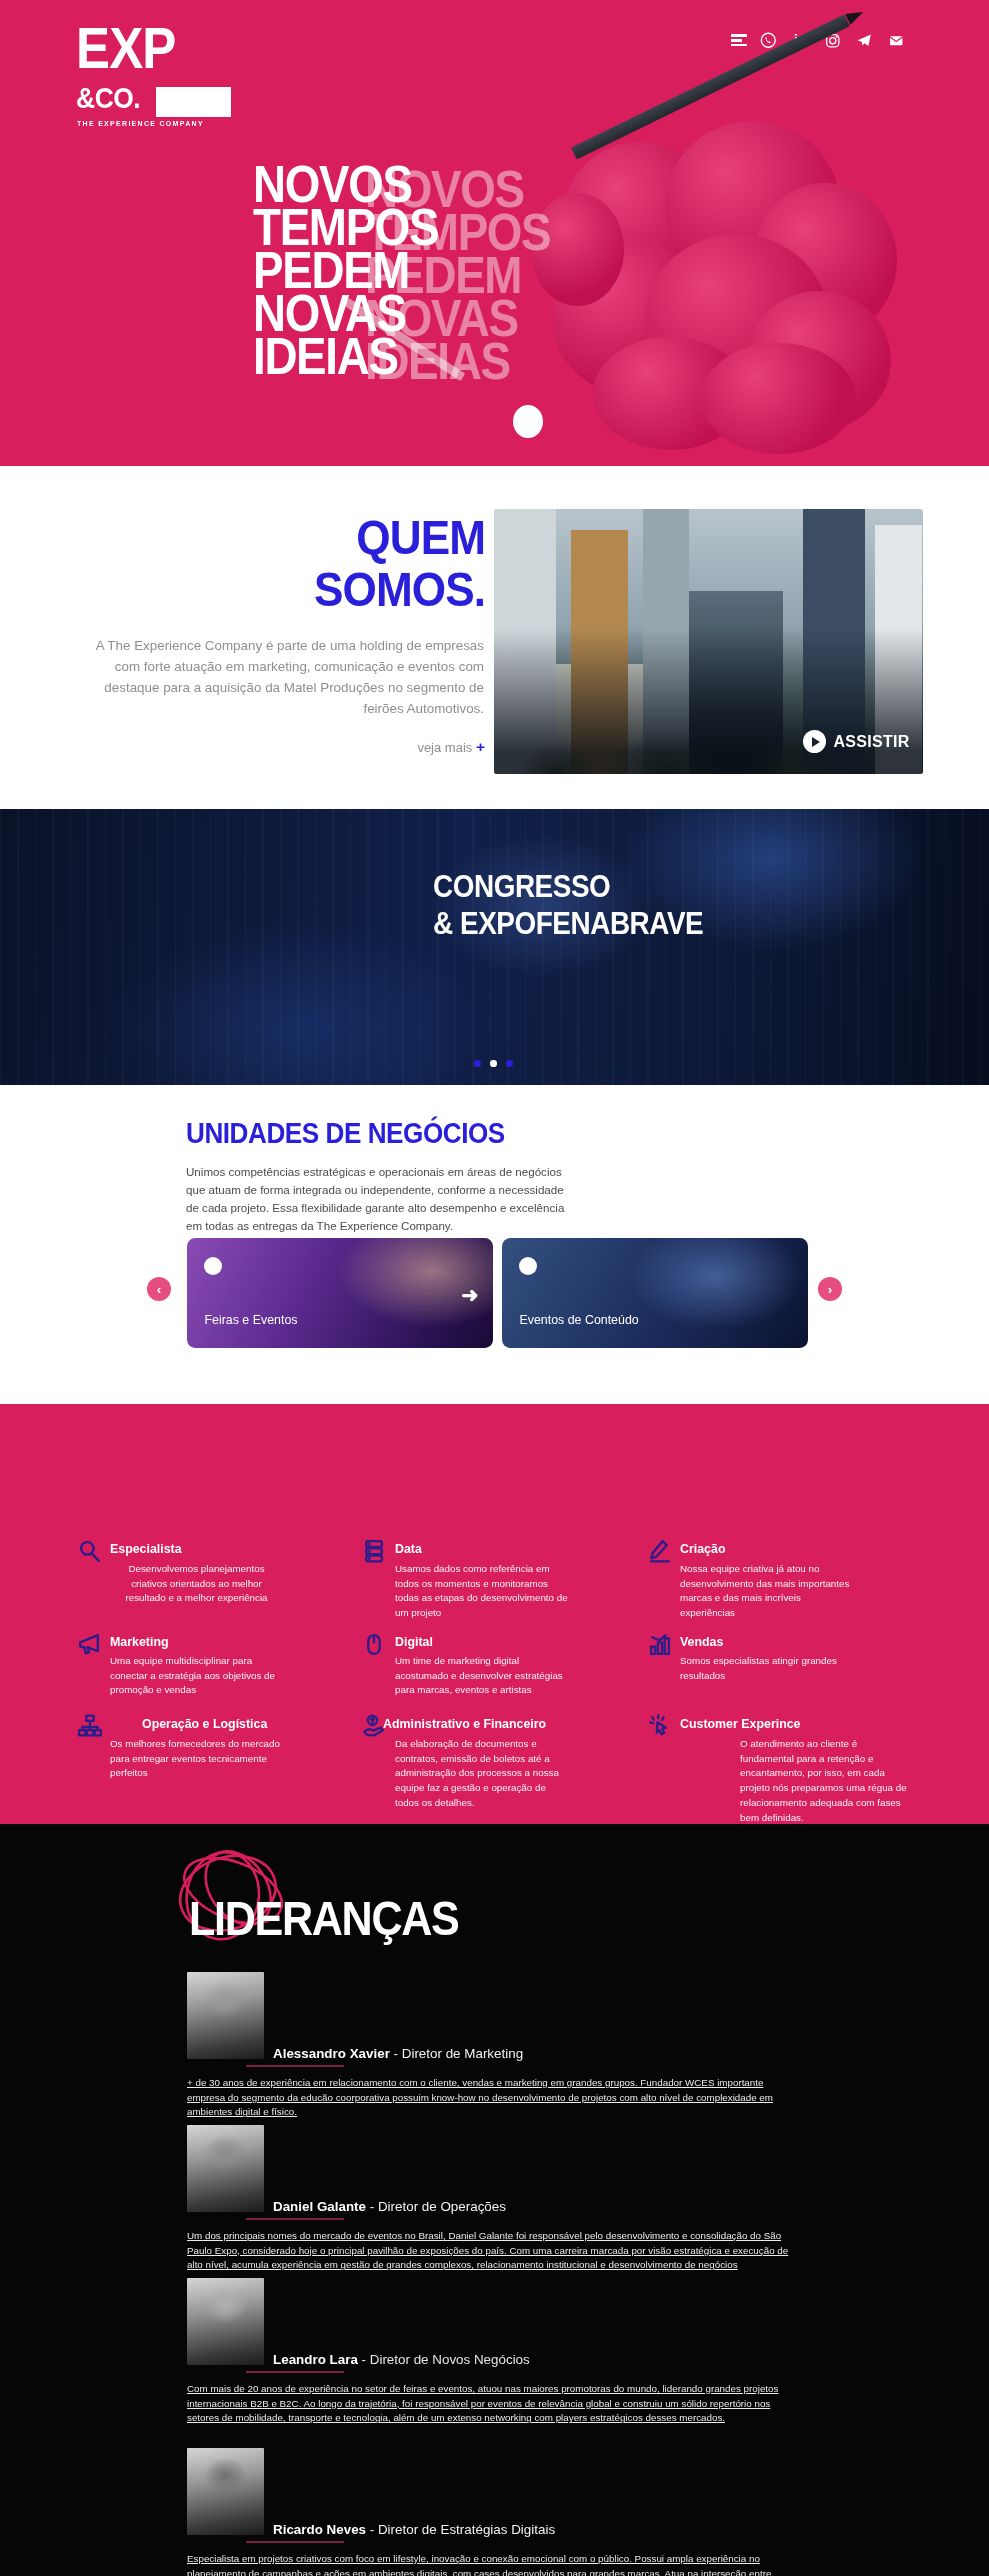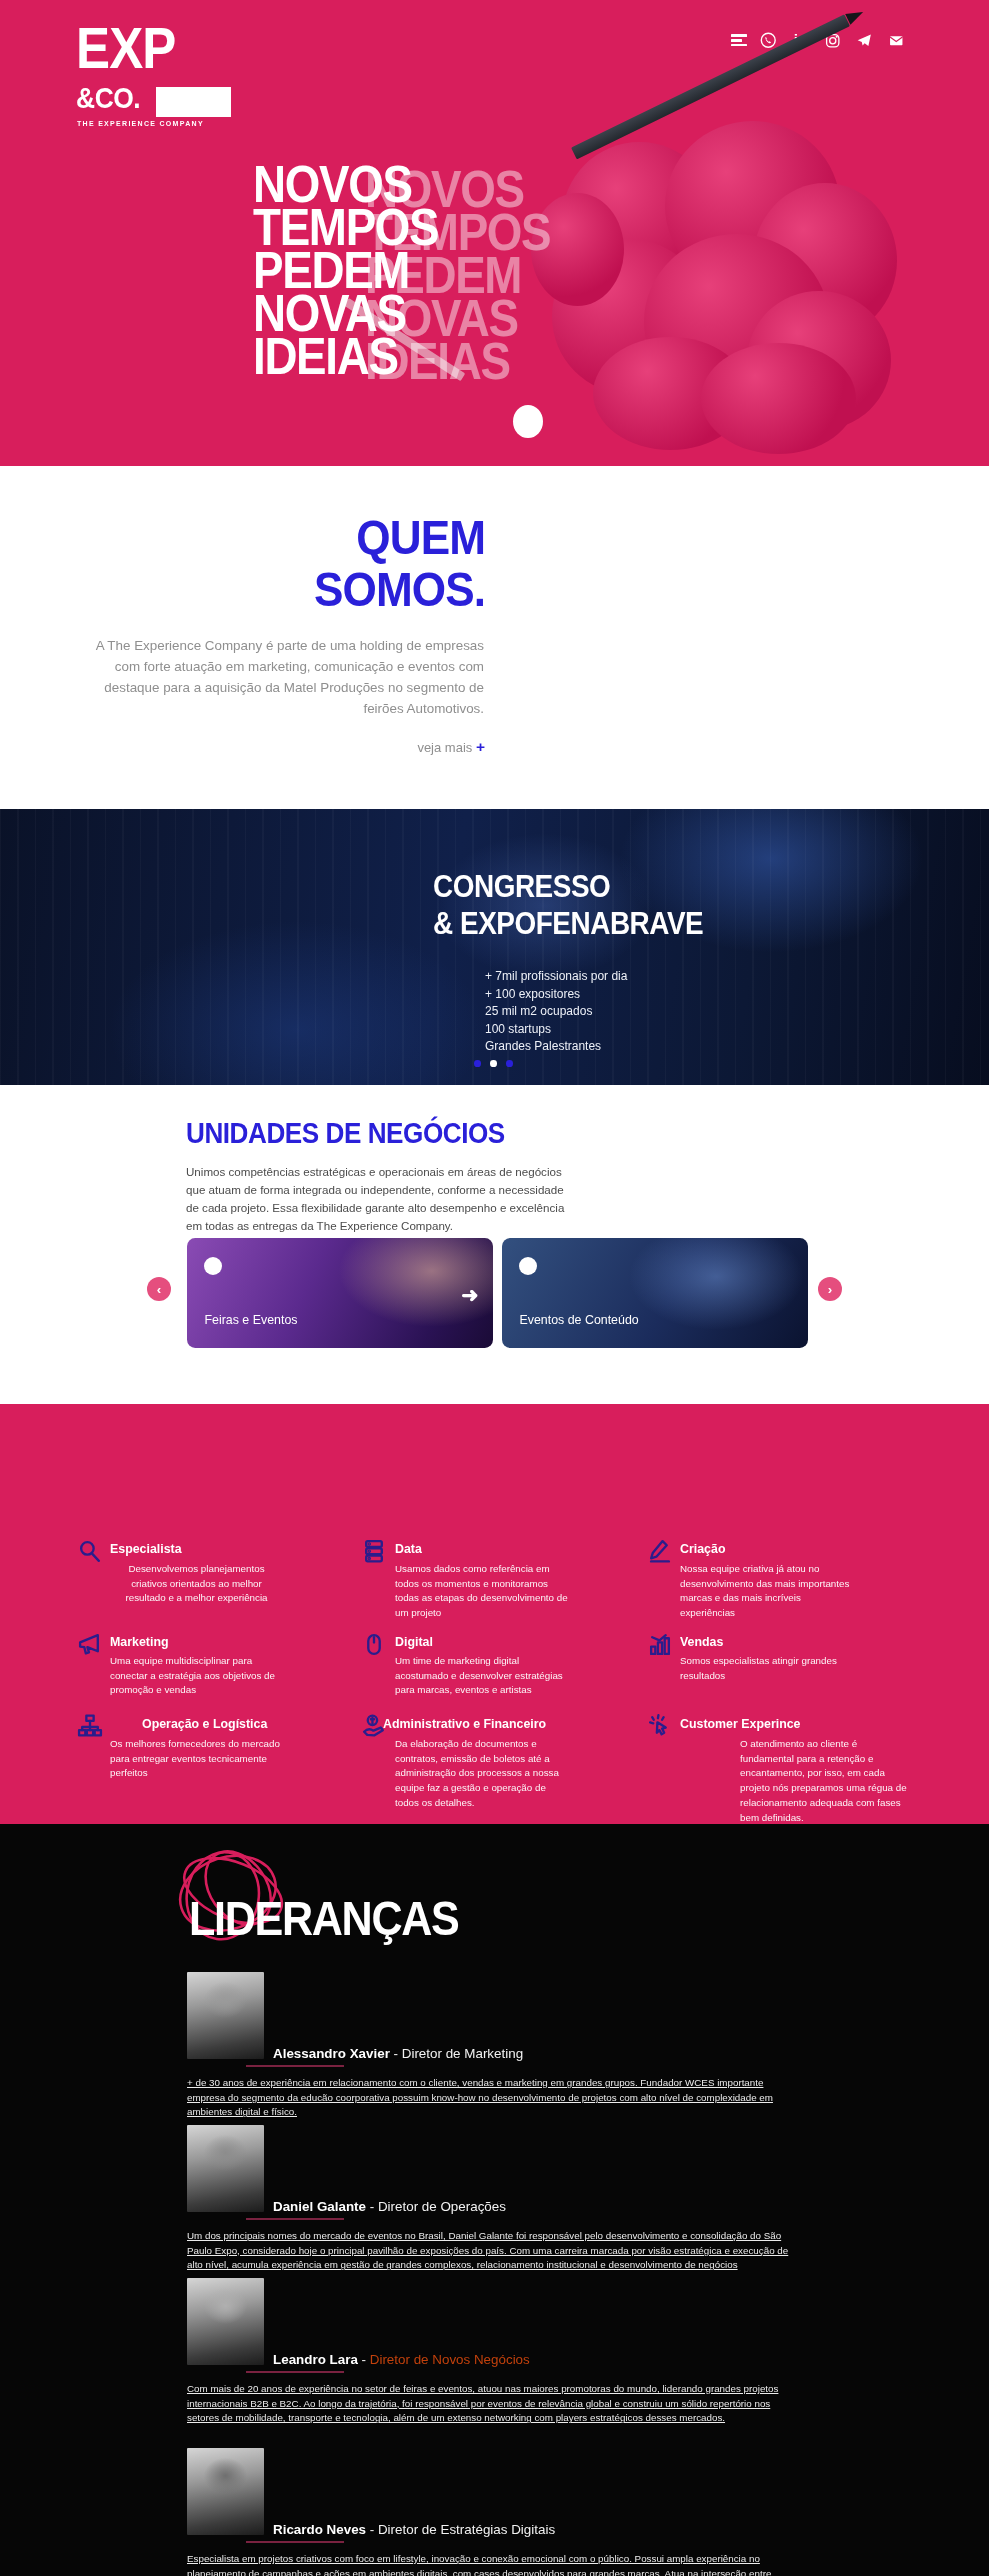--- a/index.html
+++ b/index.html
@@ -174,33 +174,43 @@
   </div>
 
   <div class="abs qs-title">
     <div>QUEM</div>
     <div>SOMOS.</div>
   </div>
   <div class="abs qs-para">A The Experience Company é parte de uma holding de empresas com forte atuação em marketing, comunicação e eventos com destaque para a aquisição da Matel Produções no segmento de feirões Automotivos.</div>
   <div class="abs qs-more">
     <span>veja mais</span> <b>+</b>
   </div>
+  <div class="abs video" id="video">
+      <div class="bld" style="left: 62px; top: 155px; width: 93px; height: 111px; background: rgb(217, 220, 210);"></div>
+      <div class="bld" style="left: 381px; top: 15.5px; width: 47px; height: 250px; background: rgb(227, 231, 234);"></div>
+      <div class="bld" style="left: 309px; top: 0px; width: 62px; height: 265px; background: rgb(60, 77, 99);"></div>
+      <div class="bld" style="left: 155px; top: 82px; width: 134px; height: 183px; background: linear-gradient(rgb(90, 109, 124), rgb(23, 34, 44));"></div>
+      <div class="bld" style="left: 149px; top: 0px; width: 46px; height: 265px; background: rgb(151, 166, 174);"></div>
+      <div class="bld" style="left: 77px; top: 20.6px; width: 57px; height: 245px; background: rgb(178, 136, 79);"></div>
+      <div class="bld" style="left: 0px; top: 0px; width: 62px; height: 265px; background: rgb(207, 214, 218);"></div>
+    <div style="position: absolute; left: 0px; bottom: 0px; width: 100%; height: 62px; background: radial-gradient(41px 31px at 15% 100%, rgb(74, 92, 51), transparent), radial-gradient(62px 41px at 40% 100%, rgb(60, 80, 40), transparent), radial-gradient(52px 36px at 70% 100%, rgb(85, 101, 58), transparent);"></div>
+      <div class="video-shade"></div>
+    <div class="watch">
+      <span class="playc">
+          <i></i>
+        </span>
+      <b>ASSISTIR</b>
+    </div>
+  </div>
 
   <div class="abs cong"></div>
   <div class="abs cong-title">
     <div>CONGRESSO</div>
     <div>&amp; EXPOFENABRAVE</div>
   </div>
-  <div class="abs cong-stats" id="cong-stats">
-      <div>+ 7mil profissionais por dia</div>
-      <div>+ 100 expositores</div>
-      <div>25 mil m2 ocupados</div>
-      <div>100 startups</div>
-      <div>Grandes Palestrantes</div>
-    </div>
   <div class="abs cong-dots">
     <span style="background:#2a20d9;"></span>
     <span style="background:#fff;"></span>
     <span style="background:#2a20d9;"></span>
   </div>
 
   <div class="abs un-title">UNIDADES DE NEGÓCIOS</div>
   <div class="abs un-para">Unimos competências estratégicas e operacionais em áreas de negócios que atuam de forma integrada ou independente, conforme a necessidade de cada projeto. Essa flexibilidade garante alto desempenho e excelência em todas as entregas da The Experience Company.</div>
   <div class="abs card card1">
     <span class="dotw"></span>
@@ -295,21 +305,21 @@
     <div id="leaders">
         <div class="leader-photo" style="top: 148px; background: radial-gradient(31px 26px at 50% 32%, rgb(154, 154, 154), transparent 70%), linear-gradient(170deg, rgb(214, 214, 214) 0%, rgb(154, 154, 154) 35%, rgb(60, 60, 60) 80%, rgb(28, 28, 28) 100%);"></div>
         <div class="leader-name" style="top: 222px;"><b>Alessandro Xavier</b><span style="color:#f2f2f2;"> - </span><span style="color:#f2f2f2;">Diretor de Marketing</span></div>
         <div class="leader-line" style="top: 241px;"></div>
         <div class="leader-bio" style="top: 252px;">+ de 30 anos de experiência em relacionamento com o cliente, vendas e marketing em grandes grupos. Fundador WCES importante empresa do segmento da educão coorporativa possuim know-how no desenvolvimento de projetos com alto nível de complexidade em ambientes digital e físico.</div>
         <div class="leader-photo" style="top: 301px; background: radial-gradient(31px 26px at 50% 32%, rgb(140, 140, 140), transparent 70%), linear-gradient(170deg, rgb(214, 214, 214) 0%, rgb(154, 154, 154) 35%, rgb(60, 60, 60) 80%, rgb(28, 28, 28) 100%);"></div>
         <div class="leader-name" style="top: 375px;"><b>Daniel Galante</b><span style="color:#f2f2f2;"> - </span><span style="color:#f2f2f2;">Diretor de Operações</span></div>
         <div class="leader-line" style="top: 394px;"></div>
         <div class="leader-bio" style="top: 405px;">Um dos principais nomes do mercado de eventos no Brasil, Daniel Galante foi responsável pelo desenvolvimento e consolidação do São Paulo Expo, considerado hoje o principal pavilhão de exposições do país. Com uma carreira marcada por visão estratégica e execução de alto nível, acumula experiência em gestão de grandes complexos, relacionamento institucional e desenvolvimento de negócios</div>
         <div class="leader-photo" style="top: 454px; background: radial-gradient(31px 26px at 50% 32%, rgb(176, 176, 176), transparent 70%), linear-gradient(170deg, rgb(214, 214, 214) 0%, rgb(154, 154, 154) 35%, rgb(60, 60, 60) 80%, rgb(28, 28, 28) 100%);"></div>
-        <div class="leader-name" style="top: 528px;"><b>Leandro Lara</b><span style="color:#f2f2f2;"> - </span><span style="color:#c2410c;">Diretor de Novos Negócios</span></div>
+        <div class="leader-name" style="top: 528px;"><b>Leandro Lara</b><span style="color:#f2f2f2;"> - </span><span style="color:#e5e5e5;">Diretor de Novos Negócios</span></div>
         <div class="leader-line" style="top: 547px;"></div>
         <div class="leader-bio" style="top: 558px;">Com mais de 20 anos de experiência no setor de feiras e eventos, atuou nas maiores promotoras do mundo, liderando grandes projetos internacionais B2B e B2C. Ao longo da trajetória, foi responsável por eventos de relevância global e construiu um sólido repertório nos setores de mobilidade, transporte e tecnologia, além de um extenso networking com players estratégicos desses mercados.</div>
         <div class="leader-photo" style="top: 624px; background: radial-gradient(31px 26px at 50% 32%, rgb(111, 111, 111), transparent 70%), linear-gradient(170deg, rgb(214, 214, 214) 0%, rgb(154, 154, 154) 35%, rgb(60, 60, 60) 80%, rgb(28, 28, 28) 100%);"></div>
         <div class="leader-name" style="top: 698px;"><b>Ricardo Neves</b><span style="color:#f2f2f2;"> - </span><span style="color:#f2f2f2;">Diretor de Estratégias Digitais</span></div>
         <div class="leader-line" style="top: 717px;"></div>
         <div class="leader-bio" style="top: 728px;">Especialista em projetos criativos com foco em lifestyle, inovação e conexão emocional com o público. Possui ampla experiência no planejamento de campanhas e ações em ambientes digitais, com cases desenvolvidos para grandes marcas. Atua na interseção entre estratégia, conteúdo e tecnologia, entregando projetos que geram engajamento real e relevância de marca.</div>
       </div>
   </div>
 
 </div>

